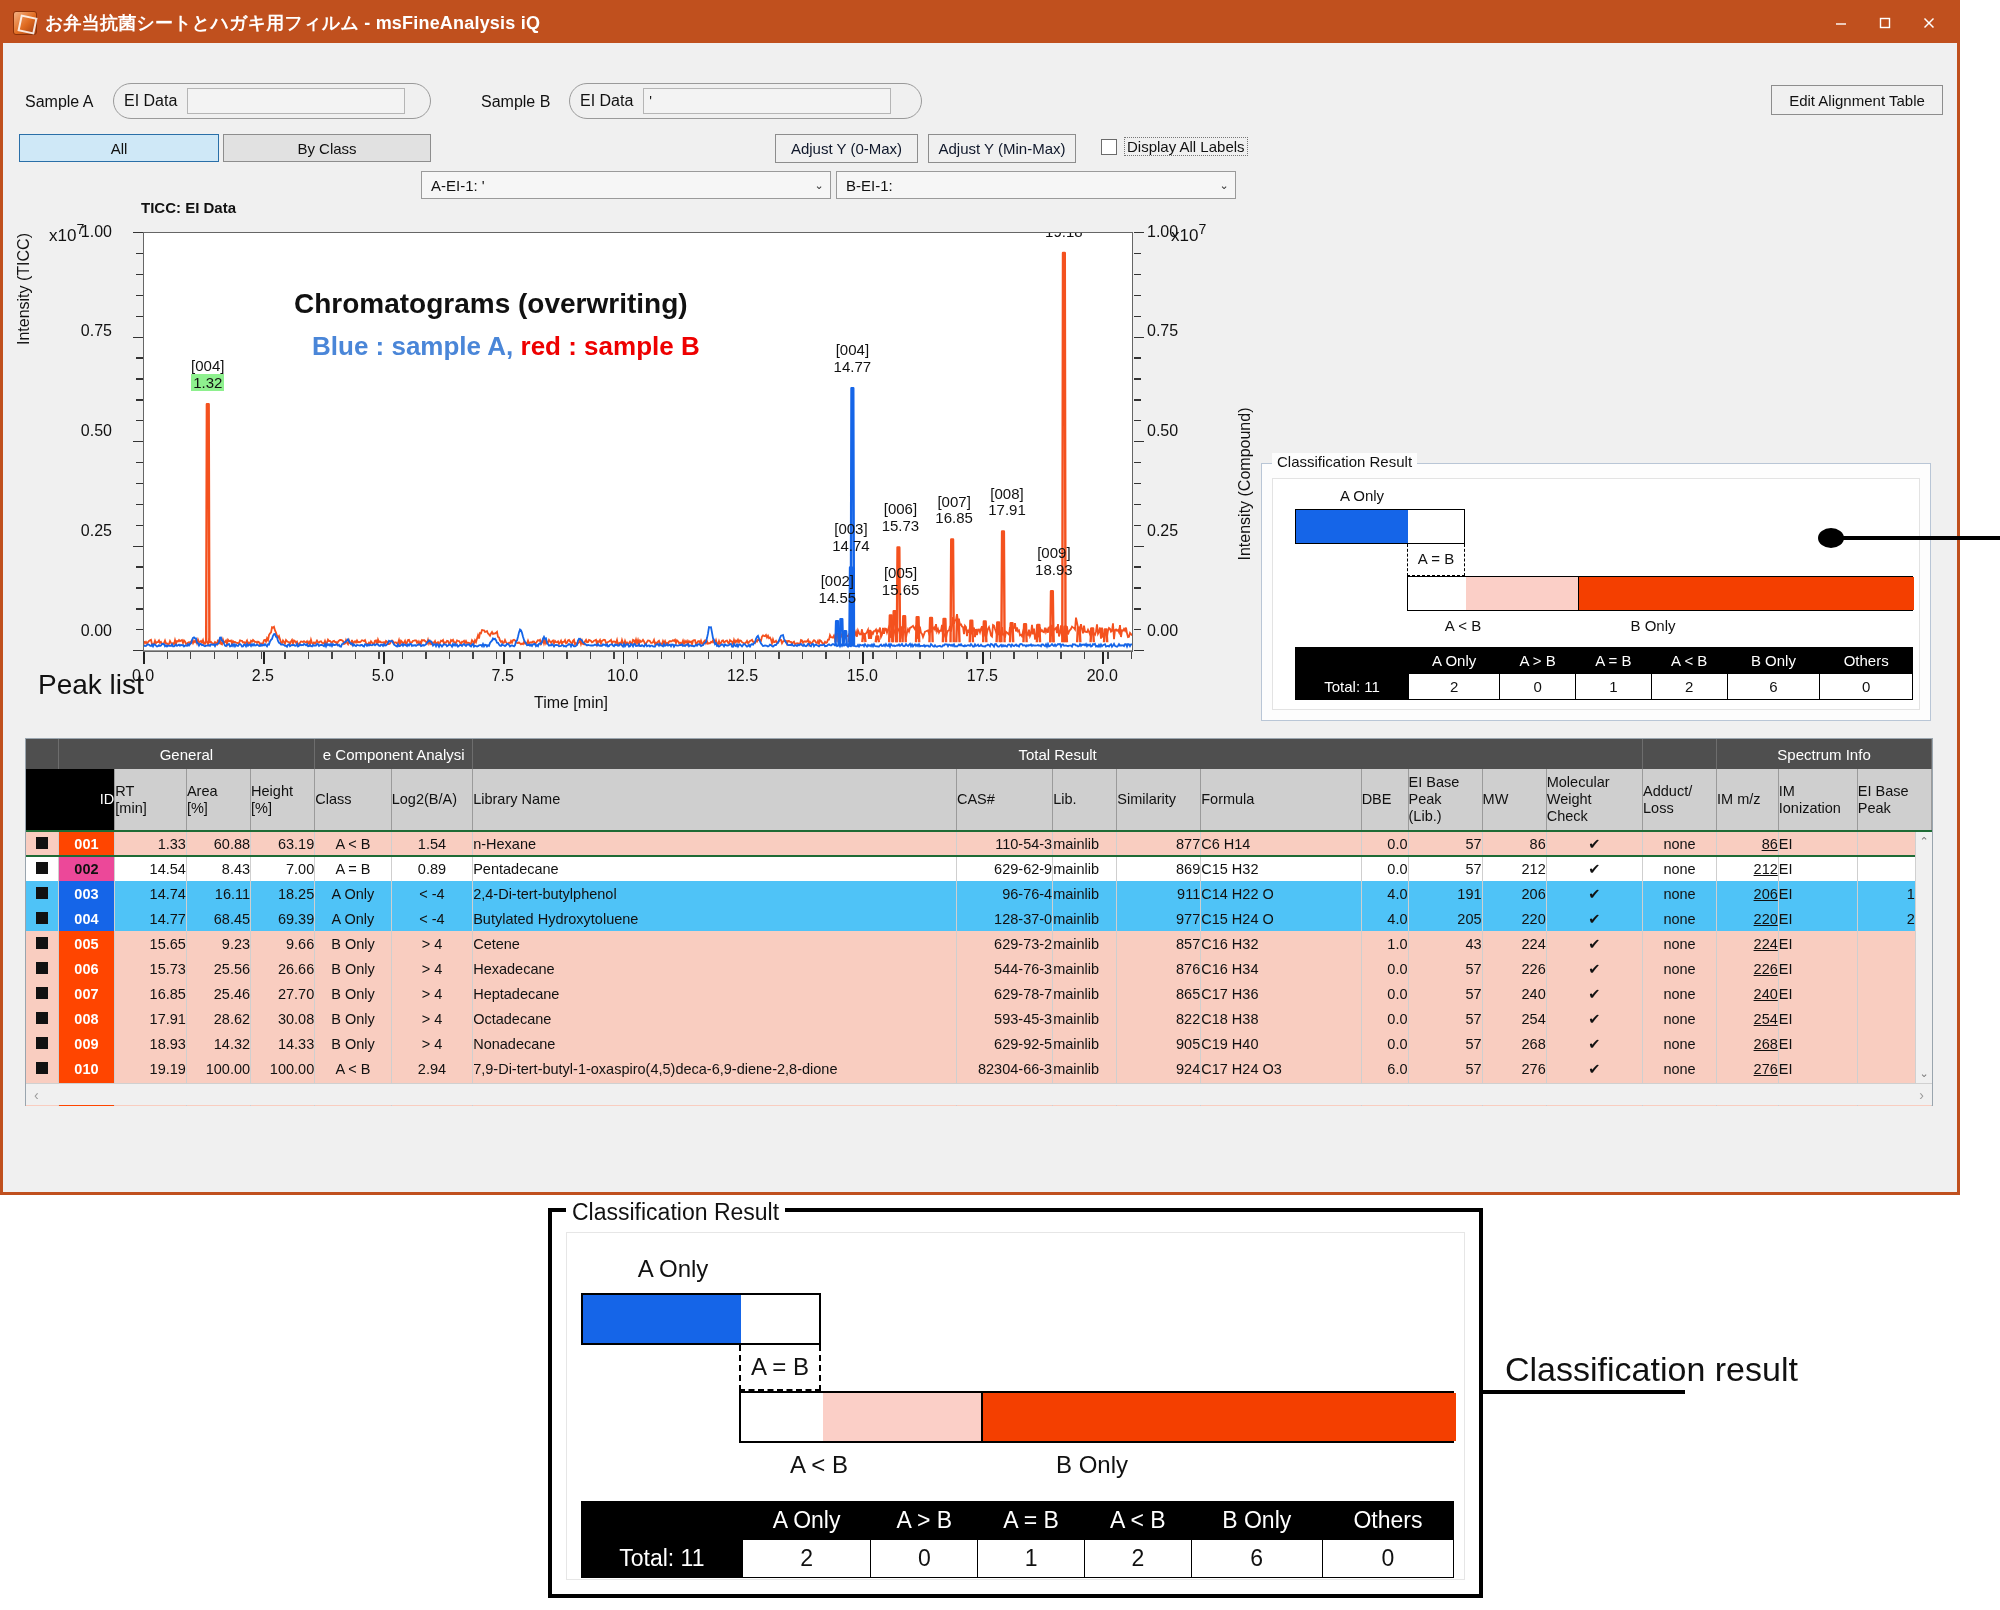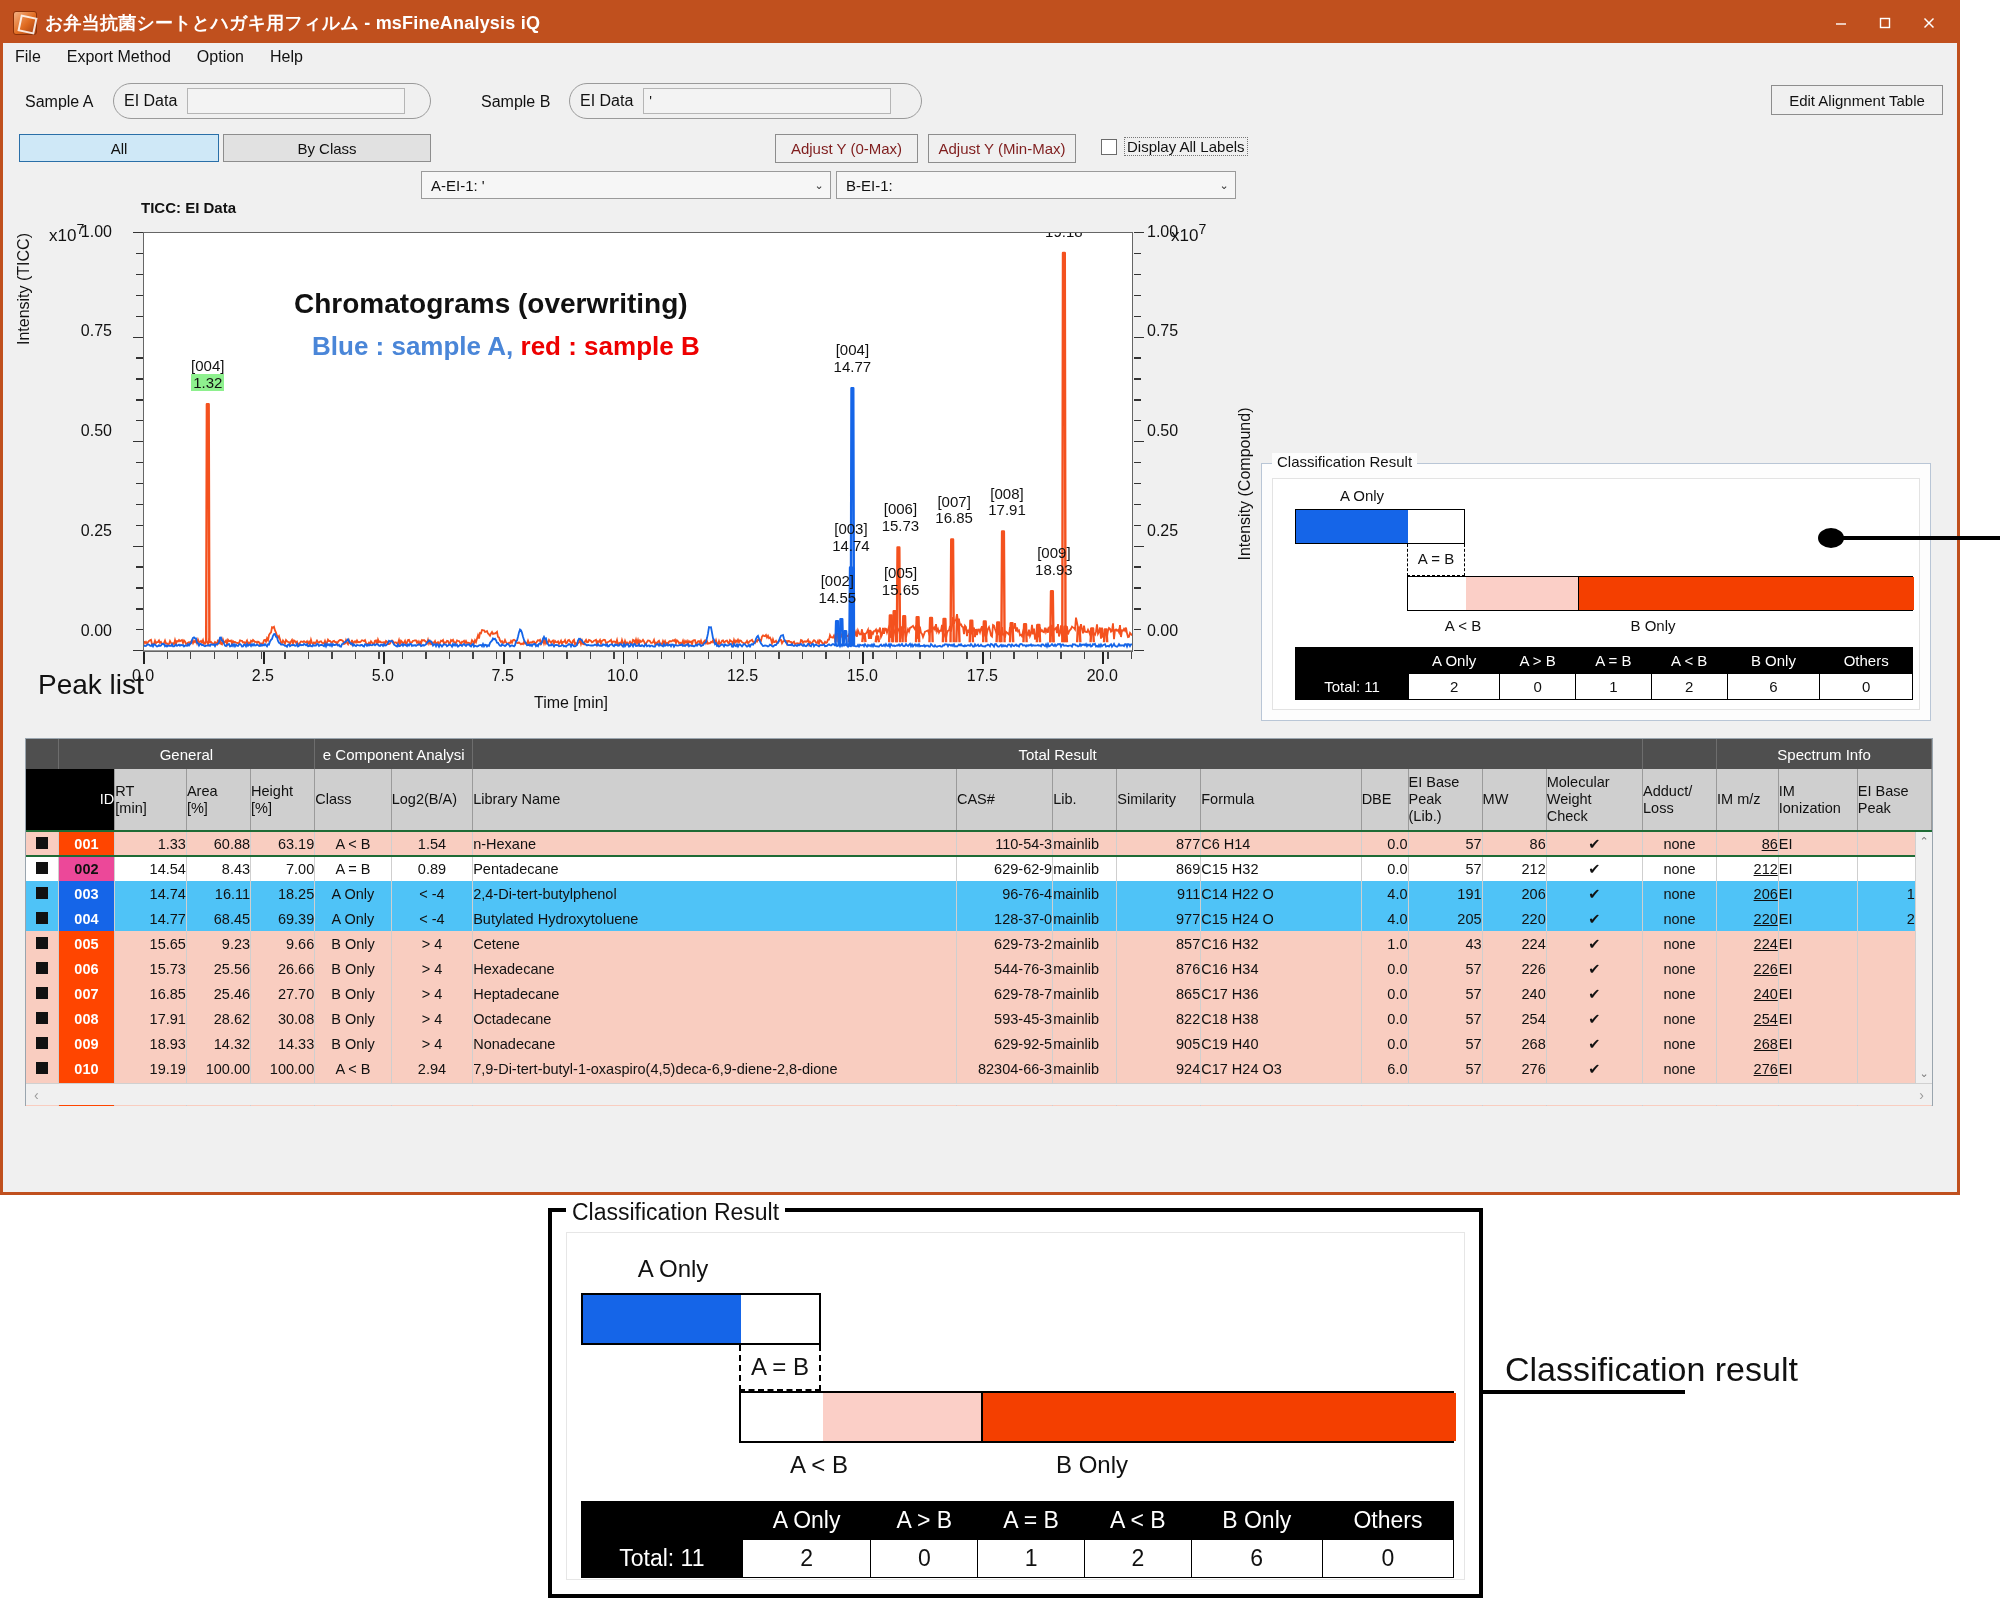--- a/index.html
+++ b/index.html
@@ -66,21 +66,21 @@
     position:absolute; left:16px; top:131px; width:200px; height:28px;
     background:#cfe8f7; border:1px solid #2a6fa8; font-size:15px;
     display:flex;align-items:center;justify-content:center;color:#111;
   }
   #btn-byclass{
     position:absolute; left:220px; top:131px; width:208px; height:28px;
     background:#e1e1e1; border:1px solid #8d8d8d; font-size:15px;
     display:flex;align-items:center;justify-content:center;color:#111;
   }
   .plain-btn{
-    background:#f0f0f0;border:1px solid #8d8d8d;font-size:15px;color:#7f1d1d;
+    background:#f0f0f0;border:1px solid #8d8d8d;font-size:15px;color:#0f172a;
     display:flex;align-items:center;justify-content:center;
   }
   #btn-adjy0{ position:absolute; left:772px; top:131px; width:143px; height:29px;}
   #btn-adjymm{ position:absolute; left:925px; top:131px; width:148px; height:29px;}
   #chk-labels{
     position:absolute; left:1098px; top:134px; display:flex; align-items:center; gap:7px;
     font-size:15px;color:#111;
   }
   #chk-labels .box{ width:16px;height:16px;border:1px solid #6b6b6b;background:#fff;}
   #chk-labels .lbl{ border:1px dotted #777; padding:0 2px; }
@@ -236,26 +236,20 @@
       </div>
       <div class="win-btn">
         <svg width="16" height="16" viewBox="0 0 16 16">
             <line x1="3.5" y1="3.5" x2="12.5" y2="12.5" stroke="#fff" stroke-width="1.5"></line>
             <line x1="12.5" y1="3.5" x2="3.5" y2="12.5" stroke="#fff" stroke-width="1.5"></line>
           </svg>
       </div>
     </div>
   </div>
 
-  <div id="menubar">
-    <div class="menu-item"><span>File</span></div>
-    <div class="menu-item"><span>Export Method</span></div>
-    <div class="menu-item"><span>Option</span></div>
-    <div class="menu-item"><span>Help</span></div>
-  </div>
 
   <div class="outside-label" style="left:22px; top:90px;">Sample A</div>
   <div class="group-box" style="left:110px; top:80px; width:318px;">
     <span class="gb-label">EI Data</span>
     <span class="gb-input" style="width:218px;"></span>
   </div>
 
   <div class="outside-label" style="left:478px; top:90px;">Sample B</div>
   <div class="group-box" style="left:566px; top:80px; width:353px;">
     <span class="gb-label">EI Data</span>

